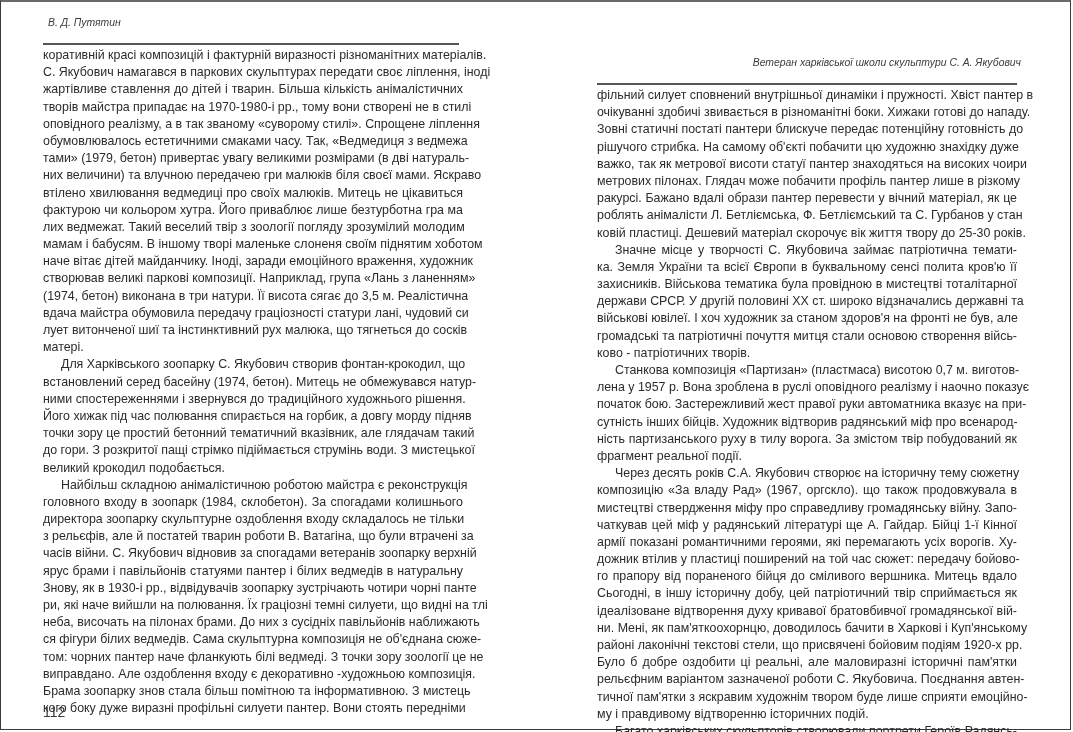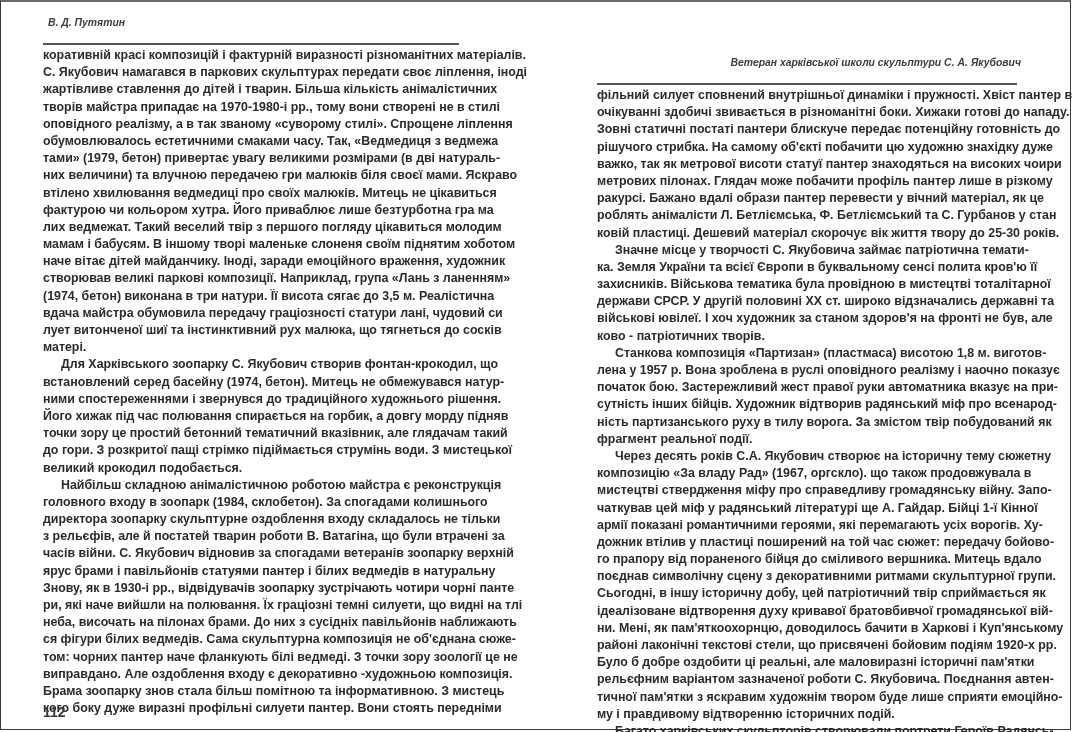--- a/index.html
+++ b/index.html
@@ -23,21 +23,20 @@
       height: 730px;
       border: 1px solid #3a3a3a;
       border-top: 2px solid #6a6a6a;
       box-sizing: border-box;
       background: #ffffff;
     }
     .page {
       position: absolute;
       top: 0;
       height: 100%;
-      font-weight: bold;
     }
     .page.left {
       left: 42px;
       width: 416px;
     }
     .page.right {
       left: 596px;
       width: 416px;
       margin-top: 40px;
     }
@@ -115,21 +114,21 @@
         <span class="line last">коративній красі композицій і фактурній виразності різноманітних матеріалів.</span>
         <span class="line">С. Якубович намагався в паркових скульптурах передати своє ліплення, іноді</span>
         <span class="line">жартівливе ставлення до дітей і тварин. Більша кількість анімалістичних</span>
         <span class="line">творів майстра припадає на 1970-1980-і рр., тому вони створені не в стилі</span>
         <span class="line">оповідного реалізму, а в так званому «суворому стилі». Спрощене ліплення</span>
         <span class="line">обумовлювалось естетичними смаками часу. Так, «Ведмедиця з ведмежа</span>
         <span class="line">тами» (1979, бетон) привертає увагу великими розмірами (в дві натураль-</span>
         <span class="line">них величини) та влучною передачею гри малюків біля своєї мами. Яскраво</span>
         <span class="line">втілено хвилювання ведмедиці про своїх малюків. Митець не цікавиться</span>
         <span class="line">фактурою чи кольором хутра. Його приваблює лише безтурботна гра ма</span>
-        <span class="line">лих ведмежат. Такий веселий твір з першого погляду цікавиться молодим</span>
+        <span class="line">лих ведмежат. Такий веселий твір з зоології погляду зрозумілий молодим</span>
         <span class="line">мамам і бабусям. В іншому творі маленьке слоненя своїм піднятим хоботом</span>
         <span class="line">наче вітає дітей майданчику. Іноді, заради емоційного враження, художник</span>
         <span class="line">створював великі паркові композиції. Наприклад, група «Лань з ланенням»</span>
         <span class="line">(1974, бетон) виконана в три натури. Її висота сягає до 3,5 м. Реалістична</span>
         <span class="line">вдача майстра обумовила передачу граціозності статури лані, чудовий си</span>
         <span class="line">лует витонченої шиї та інстинктивний рух малюка, що тягнеться до сосків</span>
         <span class="line last">матері.</span>
         <span class="line indent">Для Харківського зоопарку С. Якубович створив фонтан-крокодил, що</span>
         <span class="line">встановлений серед басейну (1974, бетон). Митець не обмежувався натур-</span>
         <span class="line">ними спостереженнями і звернувся до традиційного художнього рішення.</span>
@@ -166,35 +165,35 @@
         <span class="line">важко, так як метрової висоти статуї пантер знаходяться на високих чоири</span>
         <span class="line">метрових пілонах. Глядач може побачити профіль пантер лише в різкому</span>
         <span class="line">ракурсі. Бажано вдалі образи пантер перевести у вічний матеріал, як це</span>
         <span class="line">роблять анімалісти Л. Бетліємська, Ф. Бетліємський та С. Гурбанов у стан</span>
         <span class="line last">ковій пластиці. Дешевий матеріал скорочує вік життя твору до 25-30 років.</span>
         <span class="line indent">Значне місце у творчості С. Якубовича займає патріотична темати-</span>
         <span class="line">ка. Земля України та всієї Європи в буквальному сенсі полита кров'ю її</span>
         <span class="line">захисників. Військова тематика була провідною в мистецтві тоталітарної</span>
         <span class="line">держави СРСР. У другій половині XX ст. широко відзначались державні та</span>
         <span class="line">військові ювілеї. І хоч художник за станом здоров'я на фронті не був, але</span>
+        <span class="line">громадські та патріотичні почуття митця стали основою створення війсь-</span>
         <span class="line last">ково - патріотичних творів.</span>
-        <span class="line indent">Станкова композиція «Партизан» (пластмаса) висотою 1,8 м. виготов-</span>
+        <span class="line indent">Станкова композиція «Партизан» (пластмаса) висотою 0,7 м. виготов-</span>
         <span class="line">лена у 1957 р. Вона зроблена в руслі оповідного реалізму і наочно показує</span>
         <span class="line">початок бою. Застережливий жест правої руки автоматника вказує на при-</span>
         <span class="line">сутність інших бійців. Художник відтворив радянський міф про всенарод-</span>
         <span class="line">ність партизанського руху в тилу ворога. За змістом твір побудований як</span>
         <span class="line last">фрагмент реальної події.</span>
         <span class="line indent">Через десять років С.А. Якубович створює на історичну тему сюжетну</span>
         <span class="line">композицію «За владу Рад» (1967, оргскло). що також продовжувала в</span>
         <span class="line">мистецтві ствердження міфу про справедливу громадянську війну. Запо-</span>
         <span class="line">чаткував цей міф у радянський літературі ще А. Гайдар. Бійці 1-ї Кінної</span>
         <span class="line">армії показані романтичними героями, які перемагають усіх ворогів. Ху-</span>
         <span class="line">дожник втілив у пластиці поширений на той час сюжет: передачу бойово-</span>
         <span class="line">го прапору від пораненого бійця до сміливого вершника. Митець вдало</span>
-        <span class="line">поєднав символічну сцену з декоративними ритмами скульптурної групи.</span>
         <span class="line">Сьогодні, в іншу історичну добу, цей патріотичний твір сприймається як</span>
         <span class="line">ідеалізоване відтворення духу кривавої братовбивчої громадянської вій-</span>
         <span class="line">ни. Мені, як пам'яткоохорнцю, доводилось бачити в Харкові і Куп'янському</span>
         <span class="line">районі лаконічні текстові стели, що присвячені бойовим подіям 1920-х рр.</span>
         <span class="line">Було б добре оздобити ці реальні, але маловиразні історичні пам'ятки</span>
         <span class="line">рельєфним варіантом зазначеної роботи С. Якубовича. Поєднання автен-</span>
         <span class="line">тичної пам'ятки з яскравим художнім твором буде лише сприяти емоційно-</span>
         <span class="line last">му і правдивому відтворенню історичних подій.</span>
         <span class="line indent">Багато харківських скульпторів створювали портрети Героїв Радянсь-</span>
         <span class="line">кого Союзу. Певний вклад в цю історичну тему зробив і С.А. Якубович.</span>

